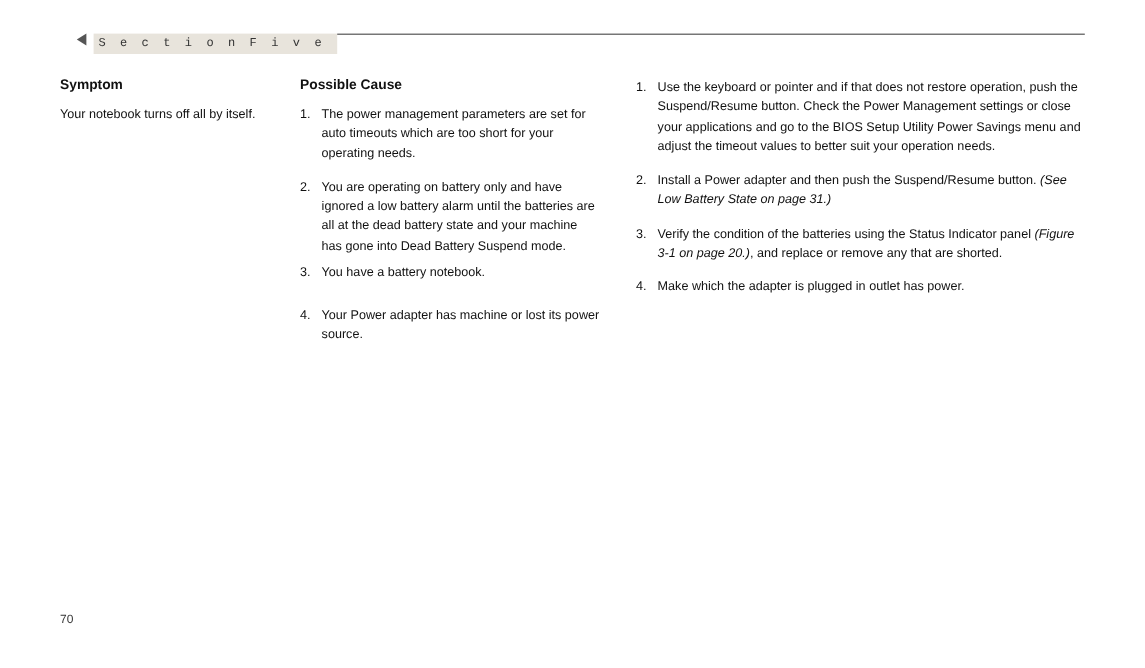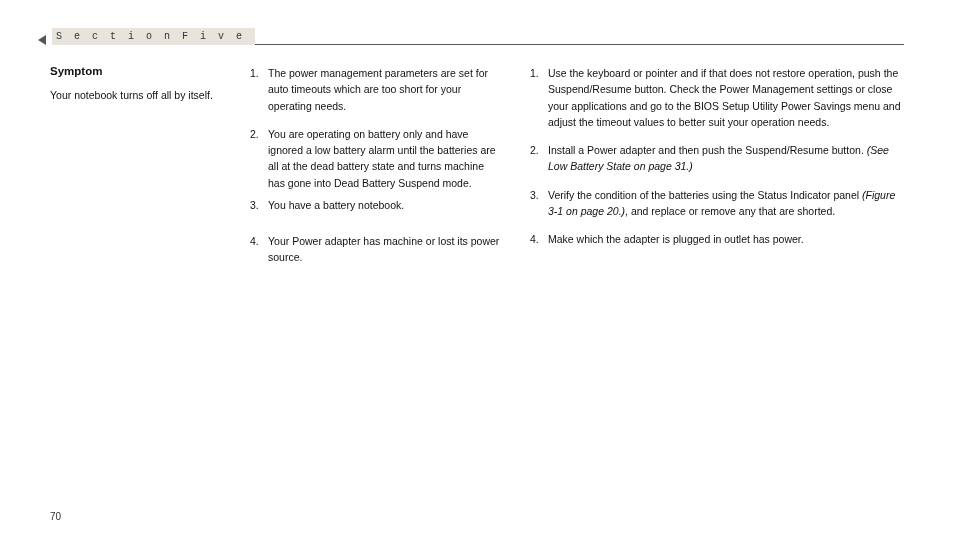--- a/index.html
+++ b/index.html
@@ -16,24 +16,24 @@
     .page {
       width: 954px;
       height: 557px;
       padding: 0;
       position: relative;
     }
     
     .header {
       position: absolute;
       top: 28px;
-      left: 38px;
+      left: 64px;
       right: 50px;
       display: flex;
-      align-items: flex-end;
+      align-items: flex-start;
     }
     .header-arrow {
       width: 0;
       height: 0;
       border-top: 5px solid transparent;
       border-bottom: 5px solid transparent;
       border-right: 8px solid #555;
       margin-right: 6px;
     }
     .header-box {
@@ -125,29 +125,30 @@
   <div class="content">
 
     <div class="col" style="flex: 0 0 200px; padding-right: 30px;">
       <div class="col-header">Symptom</div>
       <div class="col-body">
         <p>Your notebook turns off all by itself.</p>
       </div>
     </div>
 
     <div class="col" style="flex: 0 0 280px; padding-right: 30px;">
+      <div class="col-header">Possible Cause</div>
       <div class="col-body">
         <ul class="numbered-list">
           <li>
             <span class="num">1.</span>
             <span class="text">The power management parameters are set for auto timeouts which are too short for your operating needs.</span>
           </li>
           <li style="margin-bottom: 6px;">
             <span class="num">2.</span>
-            <span class="text">You are operating on battery only and have ignored a low battery alarm until the batteries are all at the dead battery state and turns machine has gone into Dead Battery Suspend mode.</span>
+            <span class="text">You are operating on battery only and have ignored a low battery alarm until the batteries are all at the dead battery state and your machine has gone into Dead Battery Suspend mode.</span>
           </li>
           <li>
             <span class="num">3.</span>
             <span class="text">You have a battery notebook.</span>
           </li>
           <li style="margin-top: 20px;">
             <span class="num">4.</span>
             <span class="text">Your Power adapter has machine or lost its power source.</span>
           </li>
         </ul>

